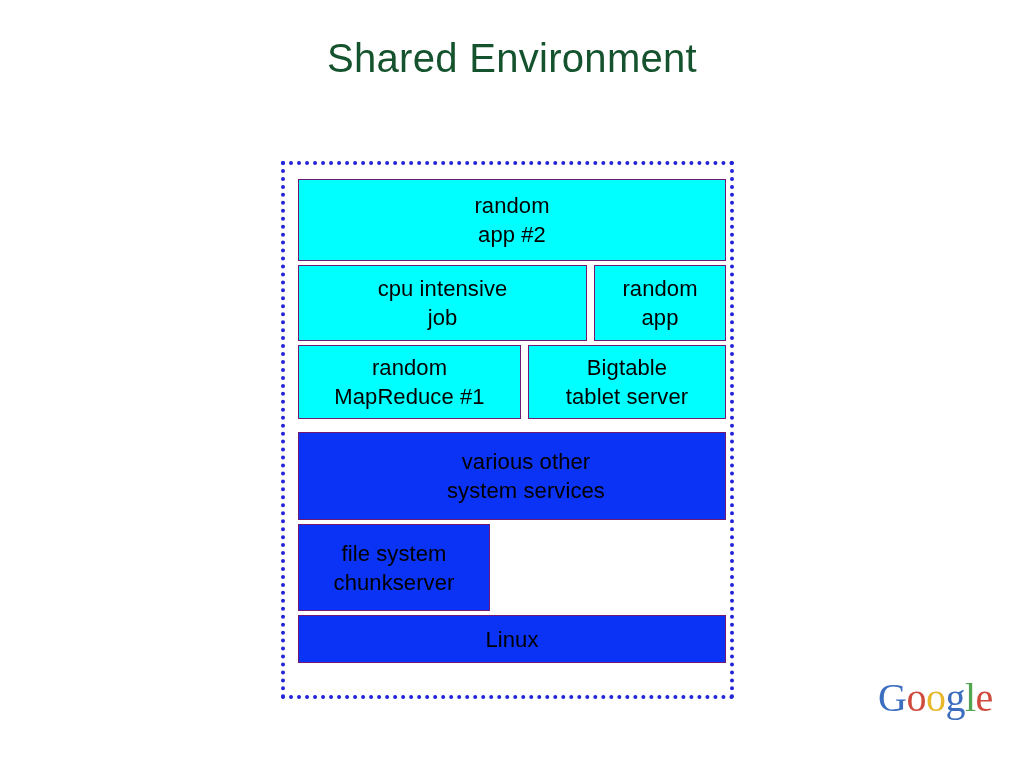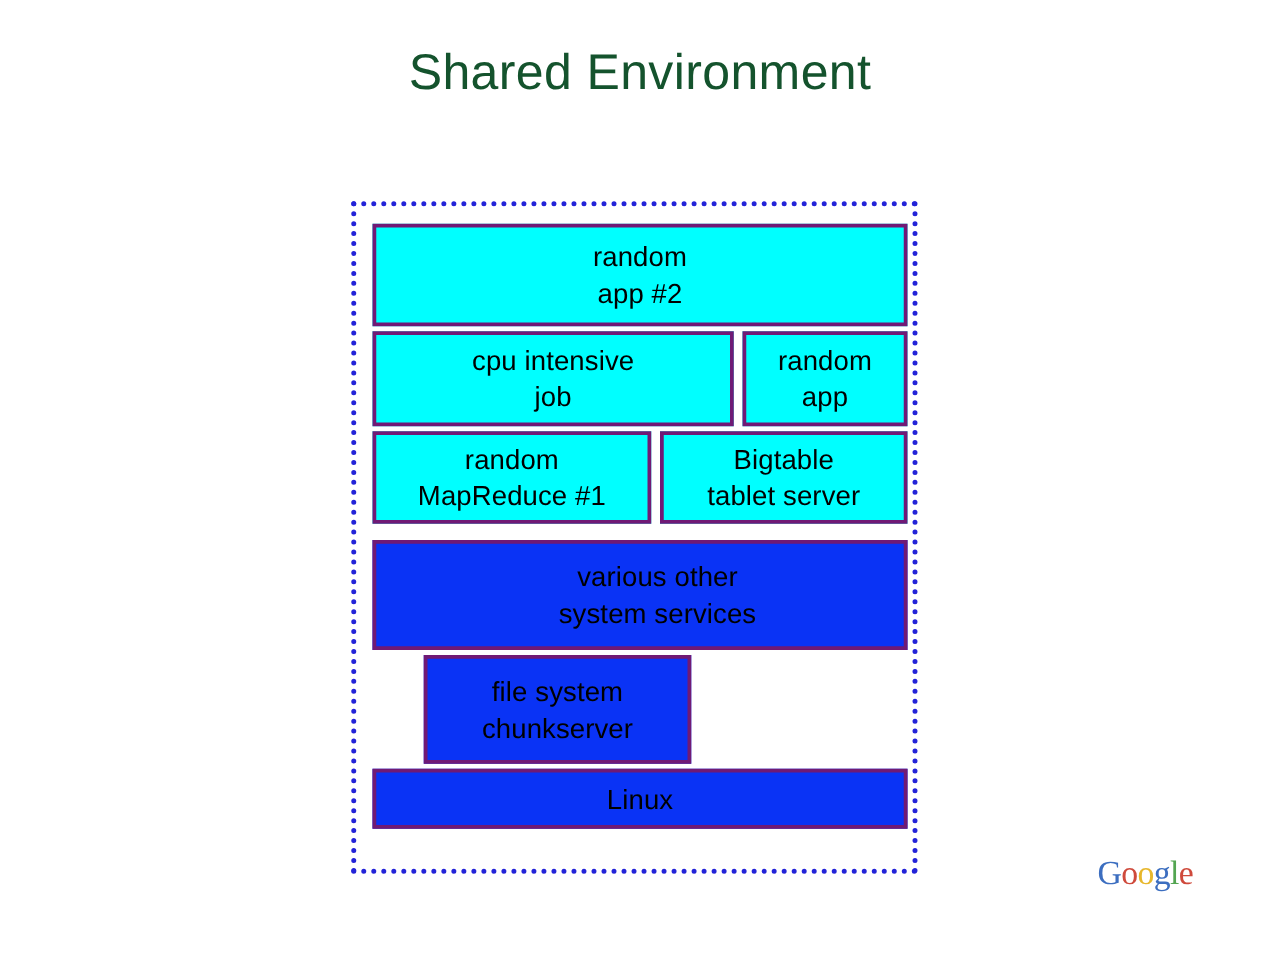--- a/index.html
+++ b/index.html
@@ -57,21 +57,21 @@
     display: flex;
     width: 100%;
     margin-bottom: 4px;
   }
   .row.gap-after {
     margin-bottom: 13px;
   }
 
   .box {
     box-sizing: border-box;
-    border: 3px solid #701a75;
+    border: 1px solid #701a75;
     display: flex;
     flex-direction: column;
     align-items: center;
     justify-content: center;
     text-align: center;
     color: #000000;
     font-family: "Liberation Sans", sans-serif;
     font-size: 22px;
     line-height: 29px;
     letter-spacing: 0.1px;
@@ -94,33 +94,33 @@
   .r2 .box.left   { width: 289px; margin-right: 7px; }
   .r2 .box.right  { flex: 1 1 auto; }
 
   .r3 .box        { height: 74px; }
   .r3 .box.left   { width: 223px; margin-right: 7px; }
   .r3 .box.right  { flex: 1 1 auto; text-align: right; }
 
   .r4 .box { height: 88px; flex: 1 1 auto; padding-left: 28px; }
 
   .r5 .box        { height: 87px; }
-  .r5 .box.left   { width: 214px; margin-right: 10px; margin-left: 41px; }
+  .r5 .box.left   { width: 192px; margin-right: 10px; }
   .r5 .box.right  { flex: 1 1 auto; }
 
   .r6 .box { height: 48px; flex: 1 1 auto; }
   .r6 { margin-bottom: 0; }
 
   
   #google-logo {
     position: absolute;
     left: 878px;
     top: 676px;
     font-family: "Liberation Serif", serif;
-    font-size: 27px;
+    font-size: 40px;
     line-height: 44px;
     letter-spacing: -0.5px;
     white-space: nowrap;
     user-select: none;
   }
   #google-logo span { display: inline-block; }
   .g-blue   { color: #3c6ec0; }
   .g-red    { color: #cf4a3c; }
   .g-yellow { color: #e7b72c; }
   .g-green  { color: #53a551; }

